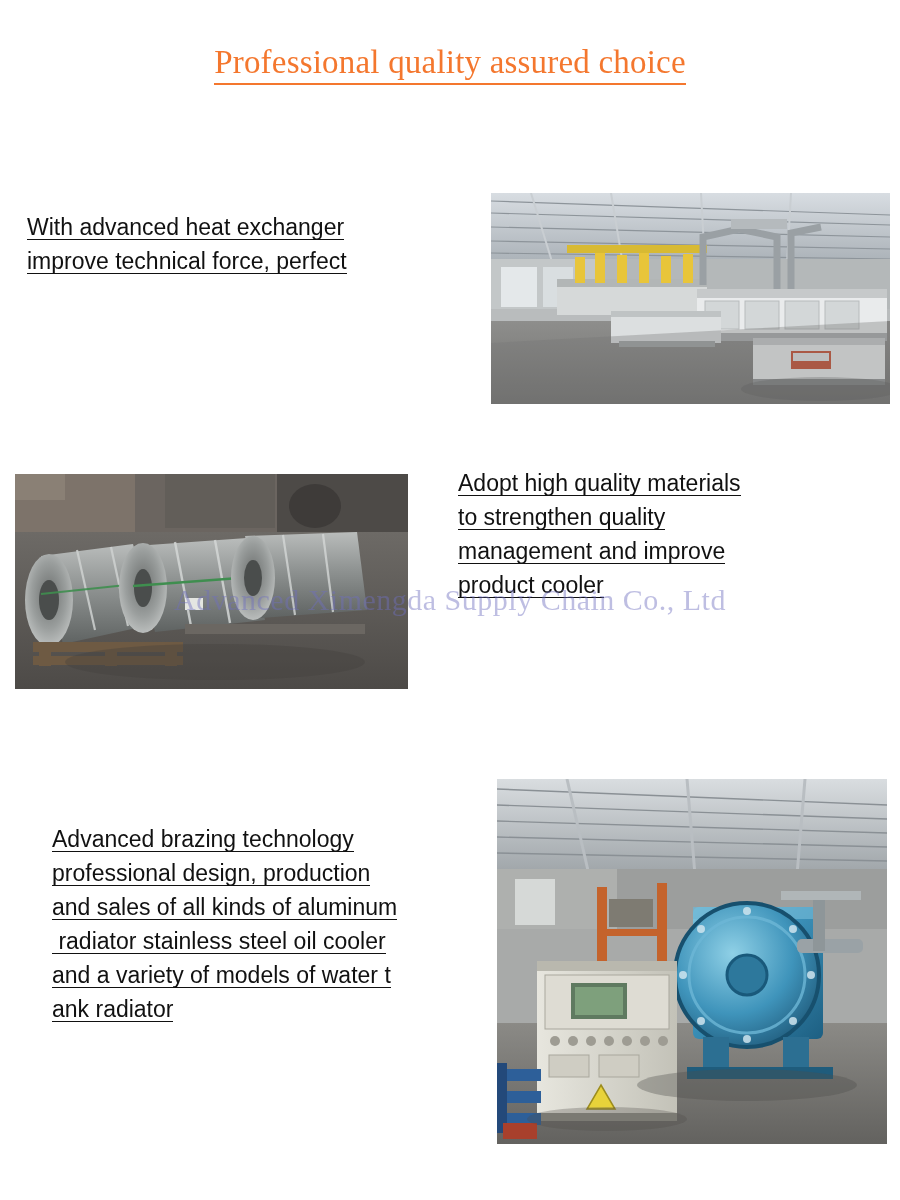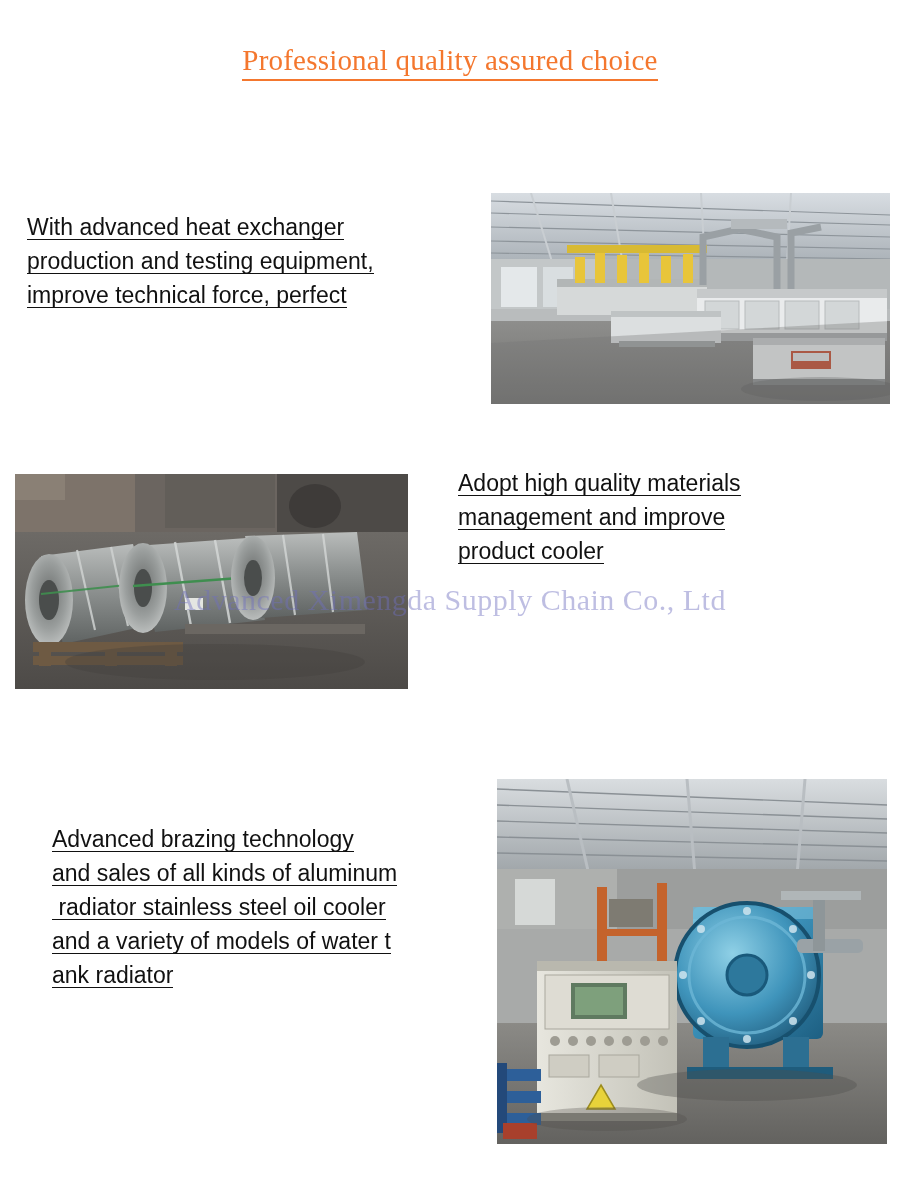--- a/index.html
+++ b/index.html
@@ -20,21 +20,21 @@
     width: 900px;
     height: 1200px;
   }
 
   .headline {
     position: absolute;
     left: 0;
     top: 44px;
     width: 900px;
     text-align: center;
-    font-size: 29px;
+    font-size: 33px;
     color: #f4772e;
     font-family: "Liberation Serif", serif;
     font-weight: 400;
     letter-spacing: 0.2px;
   }
   .headline span {
     border-bottom: 2px solid #f4772e;
     padding-bottom: 3px;
   }
 
@@ -170,21 +170,20 @@
       <rect x="120" y="118" width="110" height="6" fill="#bfc3c4"></rect>
       <rect x="128" y="148" width="96" height="6" fill="#9fa3a4"></rect>
 
       <path d="M0 150 L399 128 L399 211 L0 211 Z" fill="#767675" opacity="0.35"></path>
       <ellipse cx="330" cy="196" rx="80" ry="12" fill="#5e5e5d" opacity="0.3"></ellipse>
     </svg>
   </div>
 
   <div class="textblock" id="block-1">
     <span class="ln">With advanced heat exchanger</span>
-    <span class="ln">production and testing equipment,</span>
     <span class="ln">improve technical force, perfect</span>
   </div>
 
   <div class="photo" id="photo-coils">
     <svg viewBox="0 0 393 215" preserveAspectRatio="none">
       <defs>
         <linearGradient id="coilBody" x1="0" y1="0" x2="0" y2="1">
           <stop offset="0%" stop-color="#b9bcbb"></stop>
           <stop offset="45%" stop-color="#8e9291"></stop>
           <stop offset="100%" stop-color="#5f6362"></stop>
@@ -252,20 +251,21 @@
         <rect x="90" y="176" width="12" height="16"></rect>
         <rect x="150" y="176" width="12" height="16"></rect>
       </g>
       <rect x="170" y="150" width="180" height="10" fill="#6b6762"></rect>
       <ellipse cx="200" cy="188" rx="150" ry="18" fill="#413e3b" opacity="0.35"></ellipse>
     </svg>
   </div>
 
   <div class="textblock" id="block-2">
     <span class="ln">Adopt high quality materials</span>
+    <span class="ln">to strengthen quality</span>
     <span class="ln">management and improve</span>
     <span class="ln">product cooler</span>
   </div>
 
   <div class="watermark">Advanced Ximengda Supply Chain Co., Ltd</div>
 
   <div class="photo" id="photo-vacuum">
     <svg viewBox="0 0 390 365" preserveAspectRatio="none">
       <defs>
         <linearGradient id="tankG" x1="0" y1="0" x2="1" y2="1">
@@ -375,19 +375,20 @@
 
       <rect x="6" y="344" width="34" height="16" fill="#a8402c"></rect>
 
       <ellipse cx="250" cy="306" rx="110" ry="16" fill="#4e4d4a" opacity="0.35"></ellipse>
       <ellipse cx="110" cy="340" rx="80" ry="12" fill="#4e4d4a" opacity="0.3"></ellipse>
     </svg>
   </div>
 
   <div class="textblock" id="block-3">
     <span class="ln">Advanced brazing technology</span>
+    <span class="ln">professional design, production</span>
     <span class="ln">and sales of all kinds of aluminum</span>
     <span class="ln"> radiator stainless steel oil cooler</span>
     <span class="ln">and a variety of models of water t</span>
     <span class="ln">ank radiator</span>
   </div>
 
 </div>
 
 </body></html>

